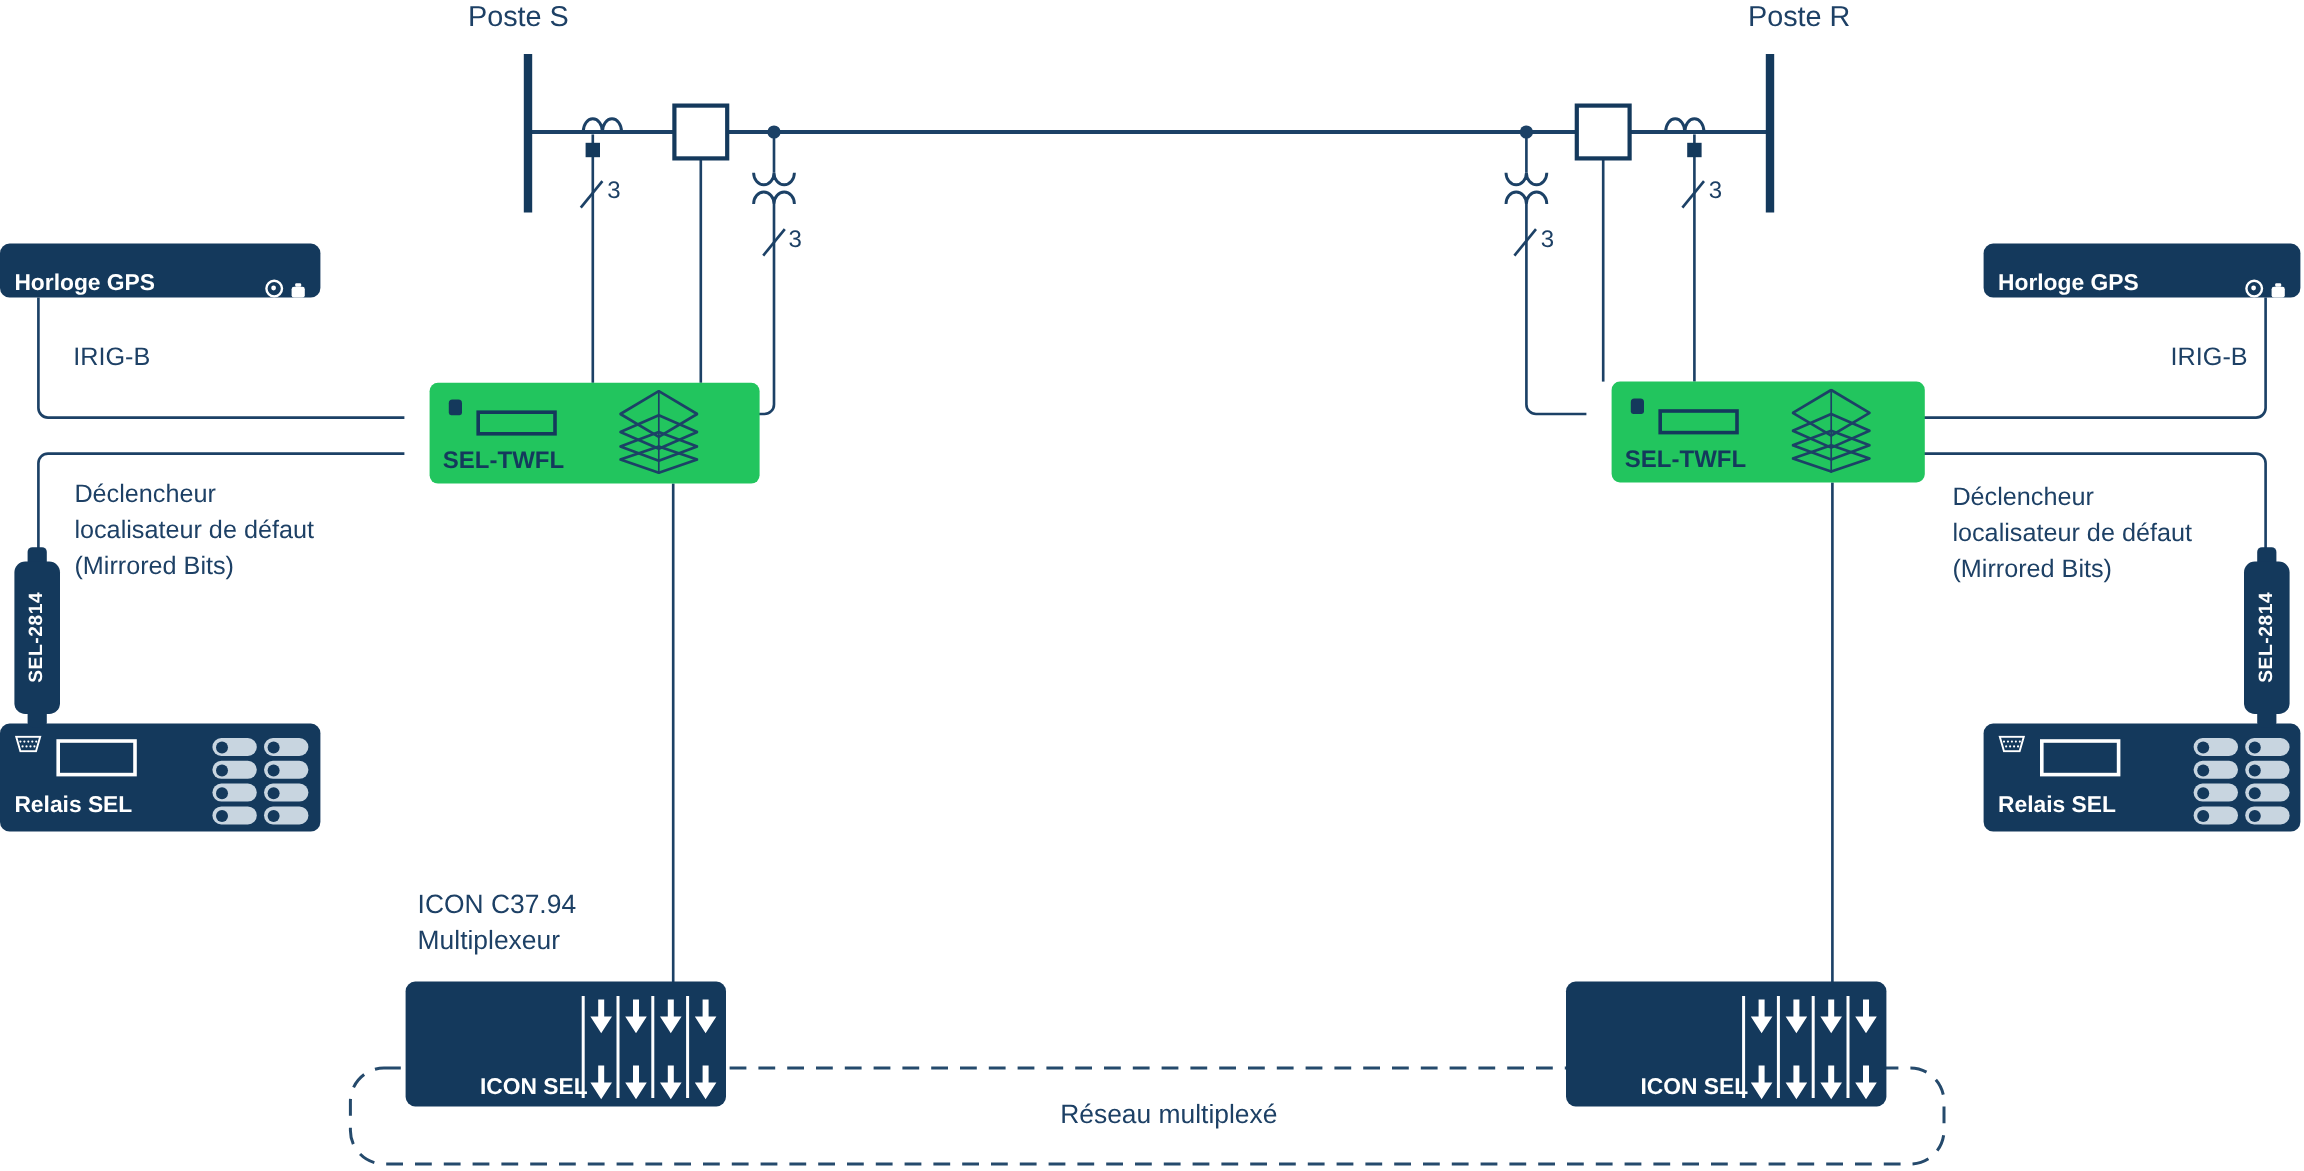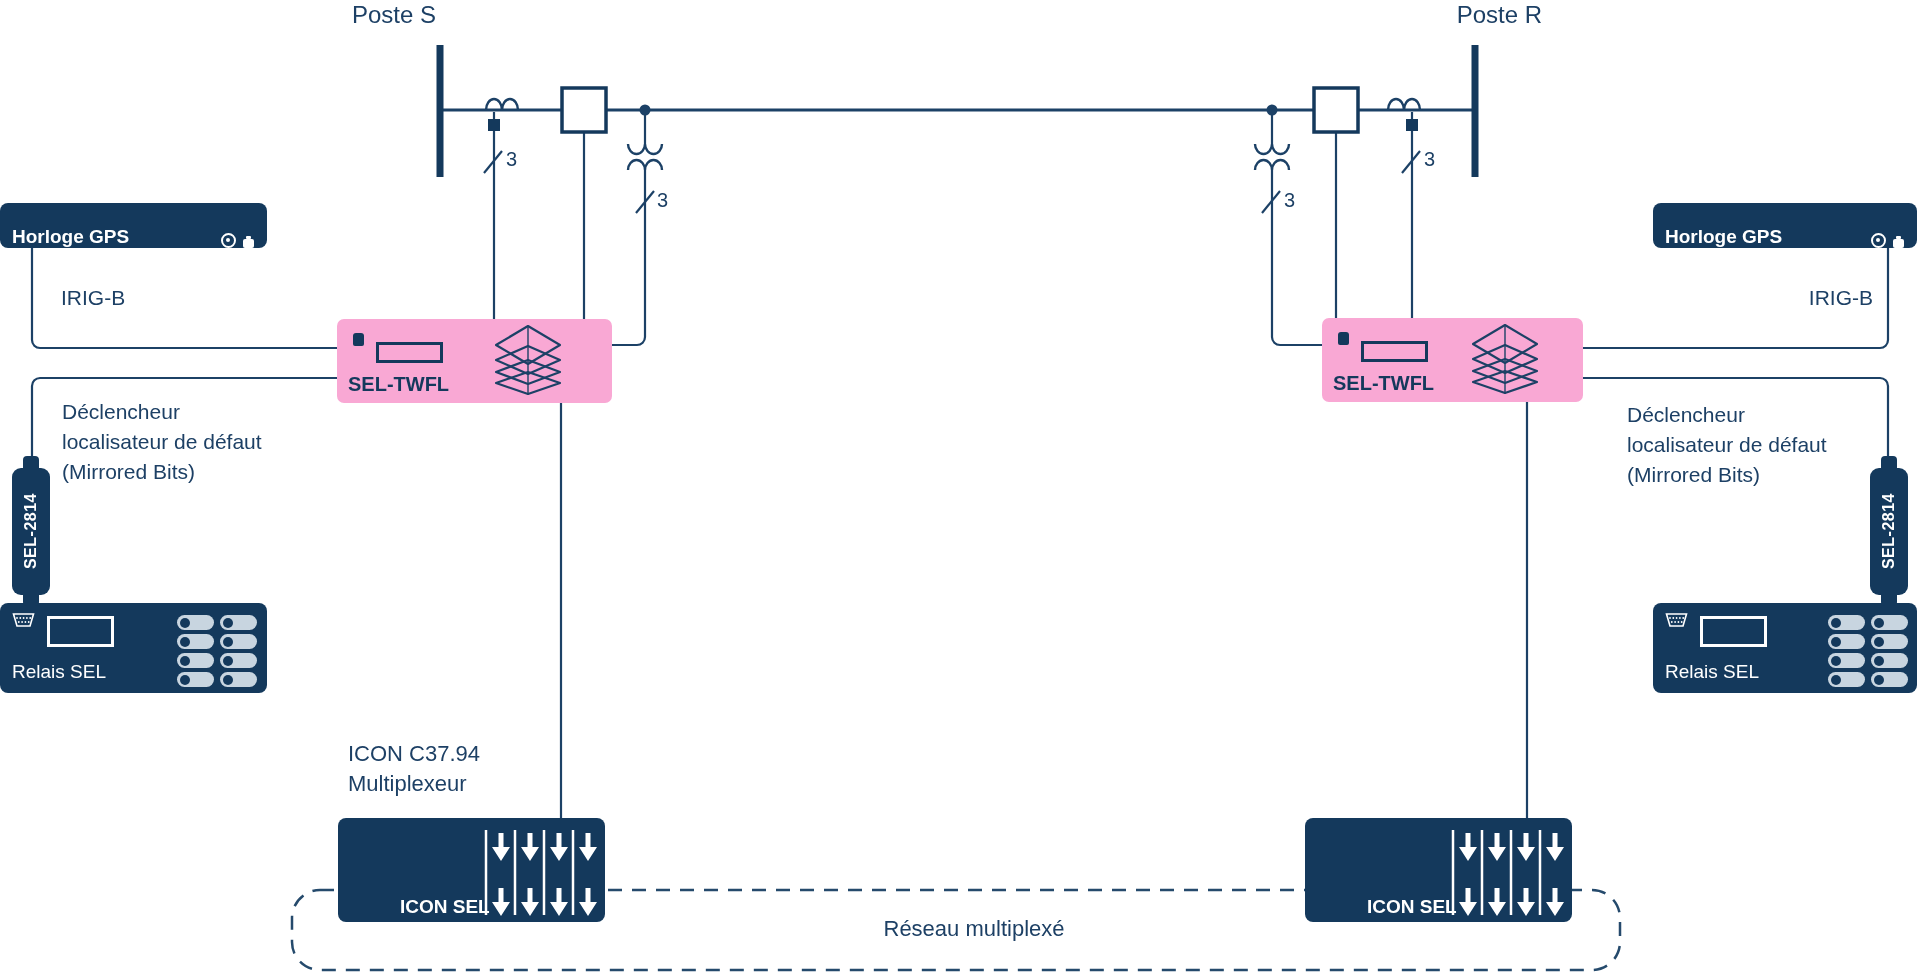--- a/index.html
+++ b/index.html
@@ -1,34 +1,34 @@
 <!DOCTYPE html>
 <html><head>
 <meta charset="utf-8">
 <style>
   html,body{margin:0;padding:0;background:#fff;}
   .canvas{position:relative;width:1920px;height:976px;background:#ffffff;overflow:hidden;
           font-family:"Liberation Sans",sans-serif;}
   .abs{position:absolute;}
   .navy-box{position:absolute;background:#14395c;border-radius:8px;}
-  .panel-box{position:absolute;background:#f9a8d4;border-radius:7px;}
+  .panel-box{position:absolute;background:#22c55e;border-radius:7px;margin-left:21px;}
   .gps-box{display:flex;align-items:flex-end;padding:0 13px 0 12px;box-sizing:border-box;}
   .gps-label{color:#fff;font-size:19px;font-weight:bold;flex:1;}
   .icon-dot{width:15px;height:15px;border:2.5px solid #fff;border-radius:50%;position:relative;box-sizing:border-box;}
   .icon-dot::after{content:"";position:absolute;left:3.2px;top:3.2px;width:4px;height:4px;background:#fff;border-radius:50%;}
   .icon-case{width:11px;height:9px;background:#fff;border-radius:2px;position:relative;margin-left:7px;margin-top:3px;}
   .icon-case::before{content:"";position:absolute;top:-3px;left:3px;width:5px;height:3px;background:#fff;border-radius:1px;}
   .twfl-label{position:absolute;left:11px;top:54px;color:#14395c;font-size:20px;font-weight:bold;}
   .twfl-sq{position:absolute;left:16px;top:14px;width:11px;height:13px;background:#14395c;border-radius:3px 3px 2px 2px;}
   .twfl-display{position:absolute;left:39px;top:23px;width:67px;height:21px;border:3px solid #14395c;box-sizing:border-box;}
   .capsule{position:absolute;background:#14395c;border-radius:9px;display:flex;align-items:center;justify-content:center;}
   .capsule span{writing-mode:vertical-rl;transform:rotate(180deg);color:#fff;font-size:16px;font-weight:bold;letter-spacing:.5px;}
   .tab{position:absolute;background:#14395c;}
   .relais-display{position:absolute;left:47px;top:13px;width:67px;height:31px;border:3px solid #fff;box-sizing:border-box;}
-  .relais-label{position:absolute;left:12px;top:58px;color:#fff;font-size:19px;font-weight:normal;}
+  .relais-label{position:absolute;left:12px;top:58px;color:#fff;font-size:19px;font-weight:bold;}
   .ports{position:absolute;top:12px;display:grid;grid-template-columns:37px 37px;grid-auto-rows:15px;gap:4px 6px;}
   .port{background:#c8d5e0;border-radius:7.5px;position:relative;}
   .port::before{content:"";position:absolute;left:3px;top:2.5px;width:10px;height:10px;background:#14395c;border-radius:50%;}
   .icon-label{position:absolute;left:14px;top:78px;color:#fff;font-size:19px;font-weight:bold;margin-left:48px;}
   .txt{position:absolute;color:#1d4065;}
   .ph{font-size:20px;}
 </style>
 </head>
 <body>
 
@@ -69,21 +69,21 @@
     </g>
 
     <rect x="488" y="119" width="12" height="12" fill="#14395c"></rect>
     <rect x="1406" y="119" width="12" height="12" fill="#14395c"></rect>
     <circle cx="645" cy="110" r="5.5" fill="#1c4166"></circle>
     <circle cx="1272" cy="110" r="5.5" fill="#1c4166"></circle>
     <rect x="562" y="88" width="44" height="44" fill="#ffffff" stroke="#14395c" stroke-width="3.5"></rect>
     <rect x="1314" y="88" width="44" height="44" fill="#ffffff" stroke="#14395c" stroke-width="3.5"></rect>
   </svg>
 
-  <div class="txt" style="left:352px;top:1px;width:160px;font-size:24px;">Poste S</div>
+  <div class="txt" style="left:352px;top:1px;width:160px;text-align:center;font-size:24px;">Poste S</div>
   <div class="txt" style="left:1382px;top:1px;width:160px;text-align:right;font-size:24px;">Poste R</div>
 
   <span class="txt ph" style="left:506px;top:148px;">3</span>
   <span class="txt ph" style="left:657px;top:189px;">3</span>
   <span class="txt ph" style="left:1284px;top:189px;">3</span>
   <span class="txt ph" style="left:1424px;top:148px;">3</span>
 
   <div class="navy-box gps-box" style="left:0;top:203px;width:267px;height:45px;">
     <span class="gps-label">Horloge GPS</span>
     <span class="icon-dot"></span>

